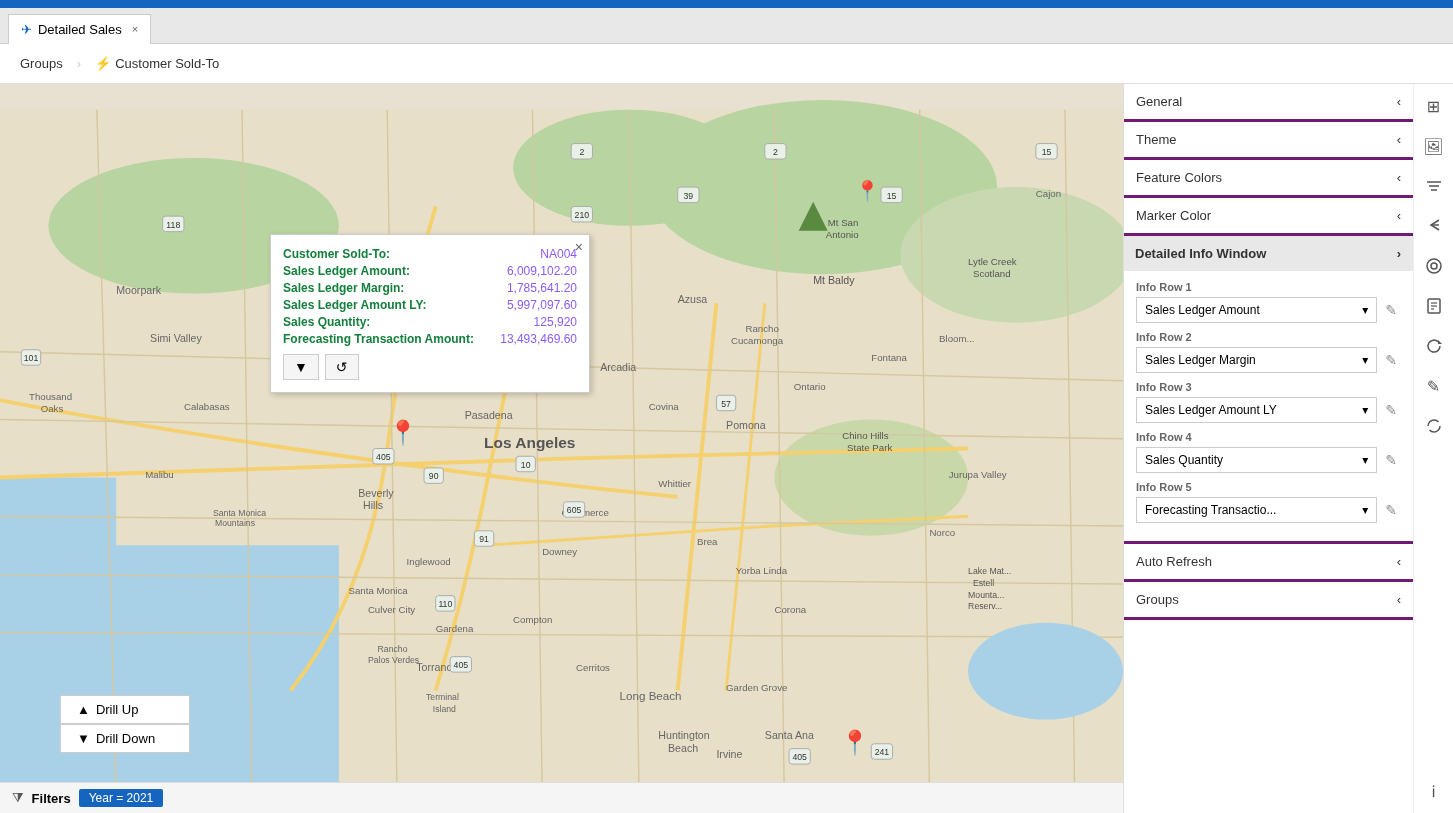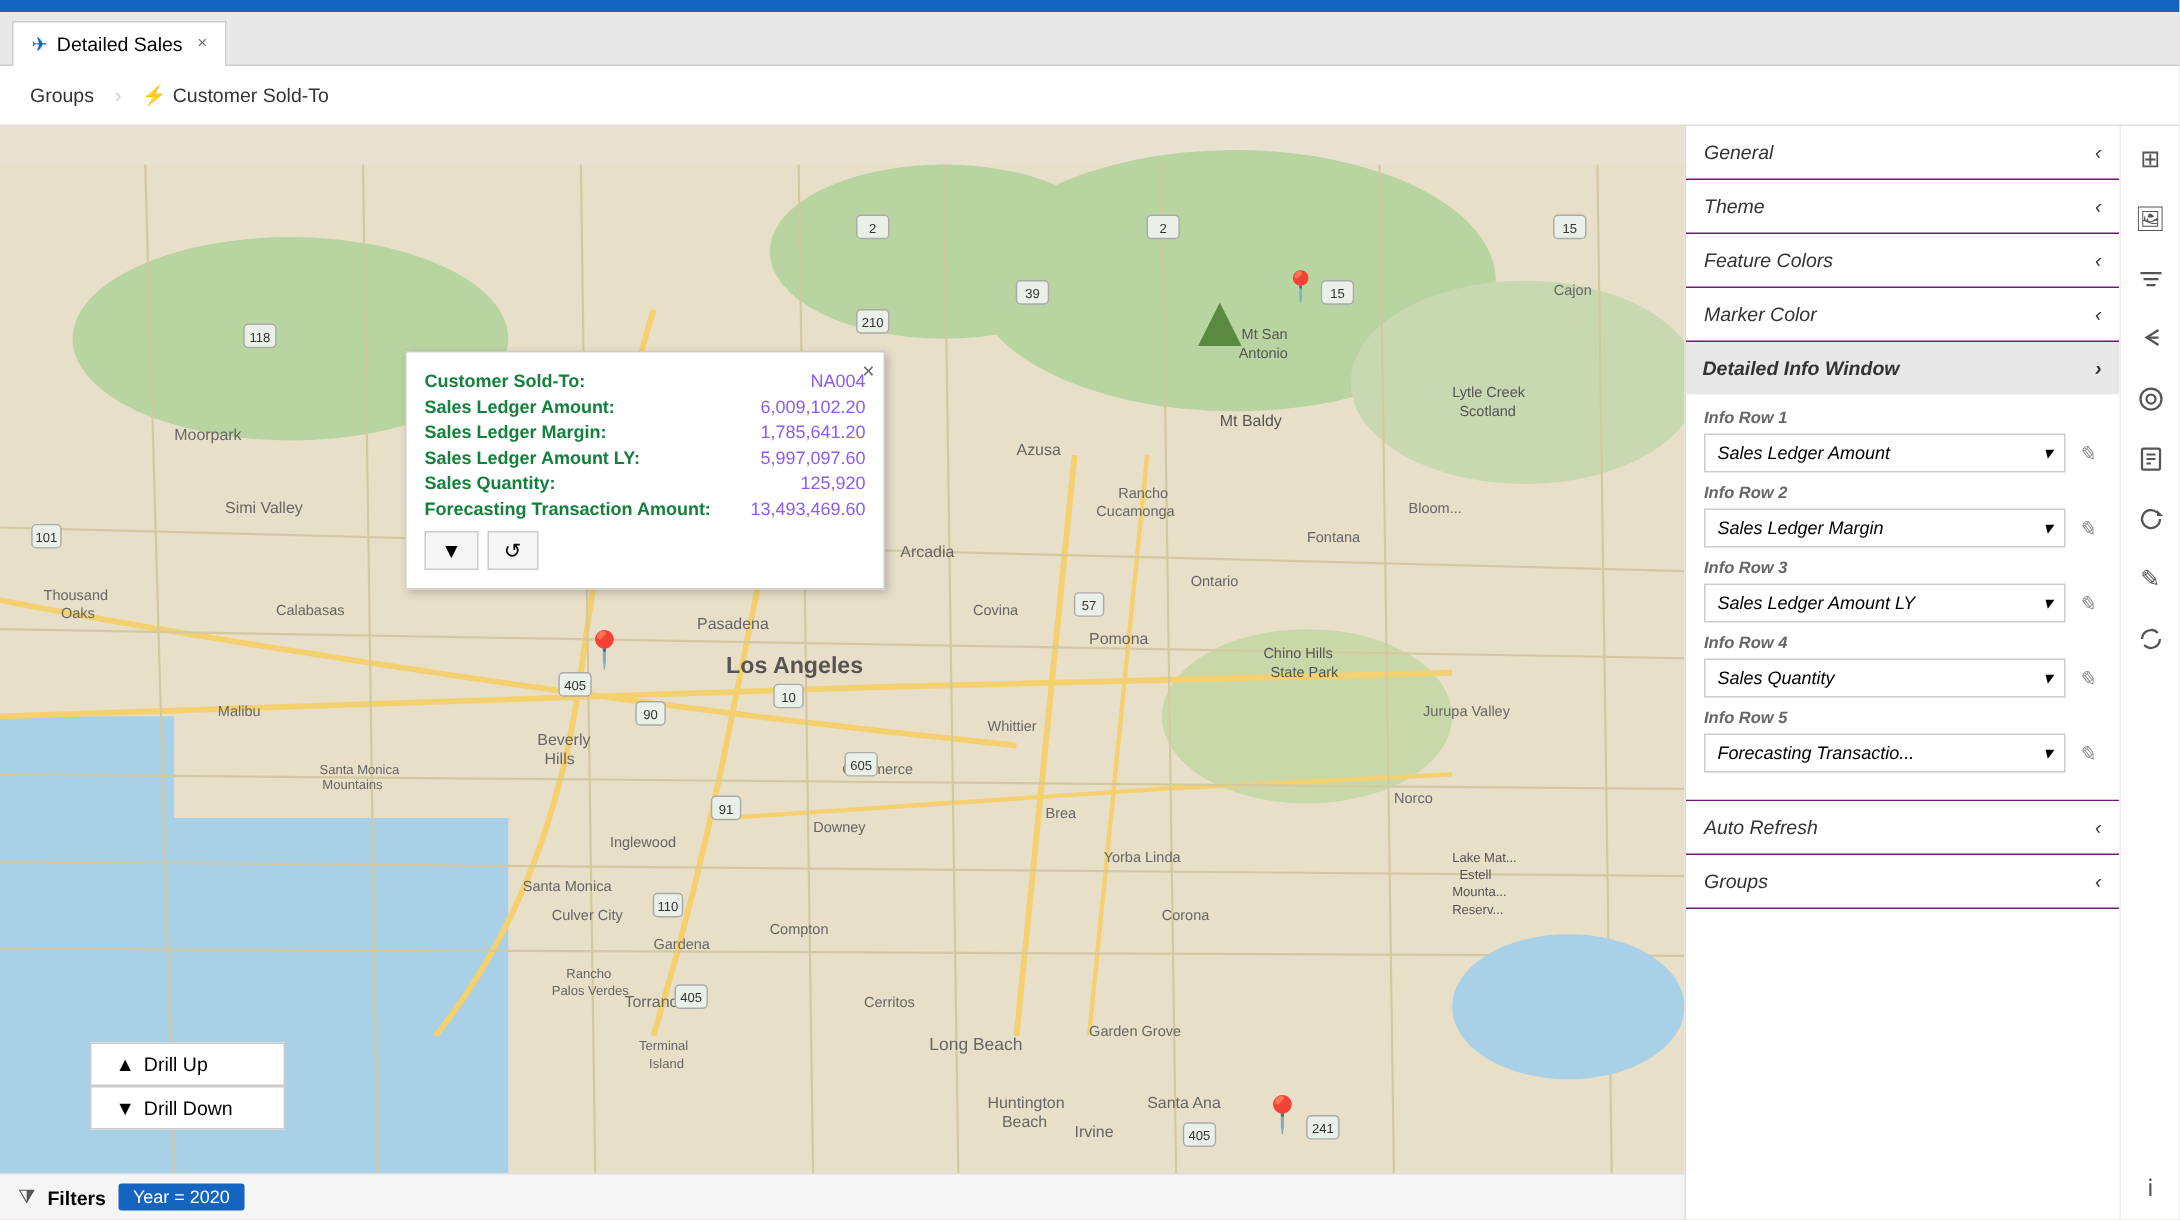--- a/index.html
+++ b/index.html
@@ -251,22 +251,21 @@
       align-items: center;
       justify-content: center;
       cursor: pointer;
       color: #555;
       font-size: 16px;
       border-radius: 2px;
     }
 
     
     .panel-section {
-      border-bottom: 1px solid #701a75;
-      font-style: italic;
+      border-bottom: 3px solid #701a75;
     }
     .panel-section-header {
       display: flex;
       align-items: center;
       justify-content: space-between;
       padding: 10px 12px;
       cursor: pointer;
       font-size: 13px;
       color: #333;
     }
@@ -566,21 +565,21 @@
 
     
     <div id="map-attr">
       <span>Keyboard shortcuts   Map data</span>
     </div>
 
     
     <div id="filter-bar">
       <span class="filter-icon">⧩</span>
       <span class="filter-label">Filters</span>
-      <div class="filter-badge">Year = 2020</div>
+      <div class="filter-badge">Year = 2021</div>
     </div>
 
   </div>
 
   <div id="right-panel">
 
 
     <div id="panel-sections">
 
       <div class="panel-section">

